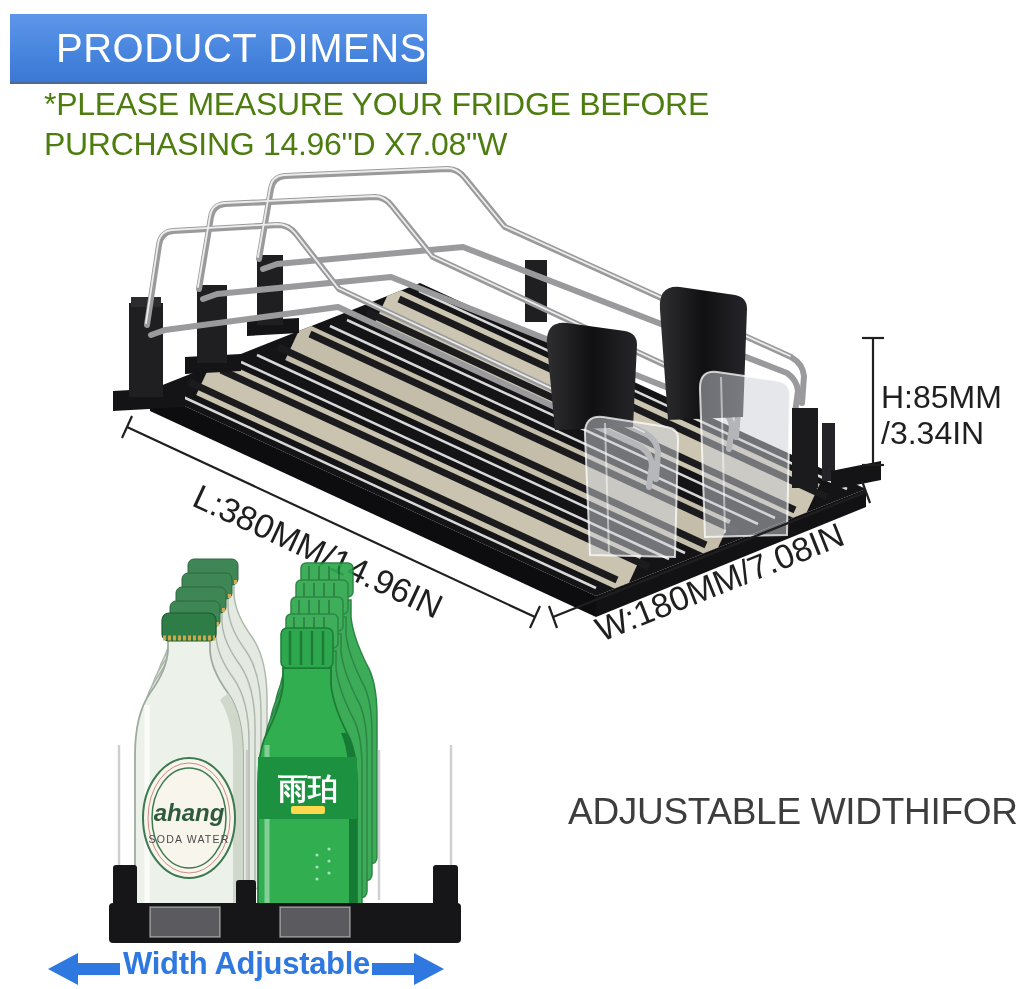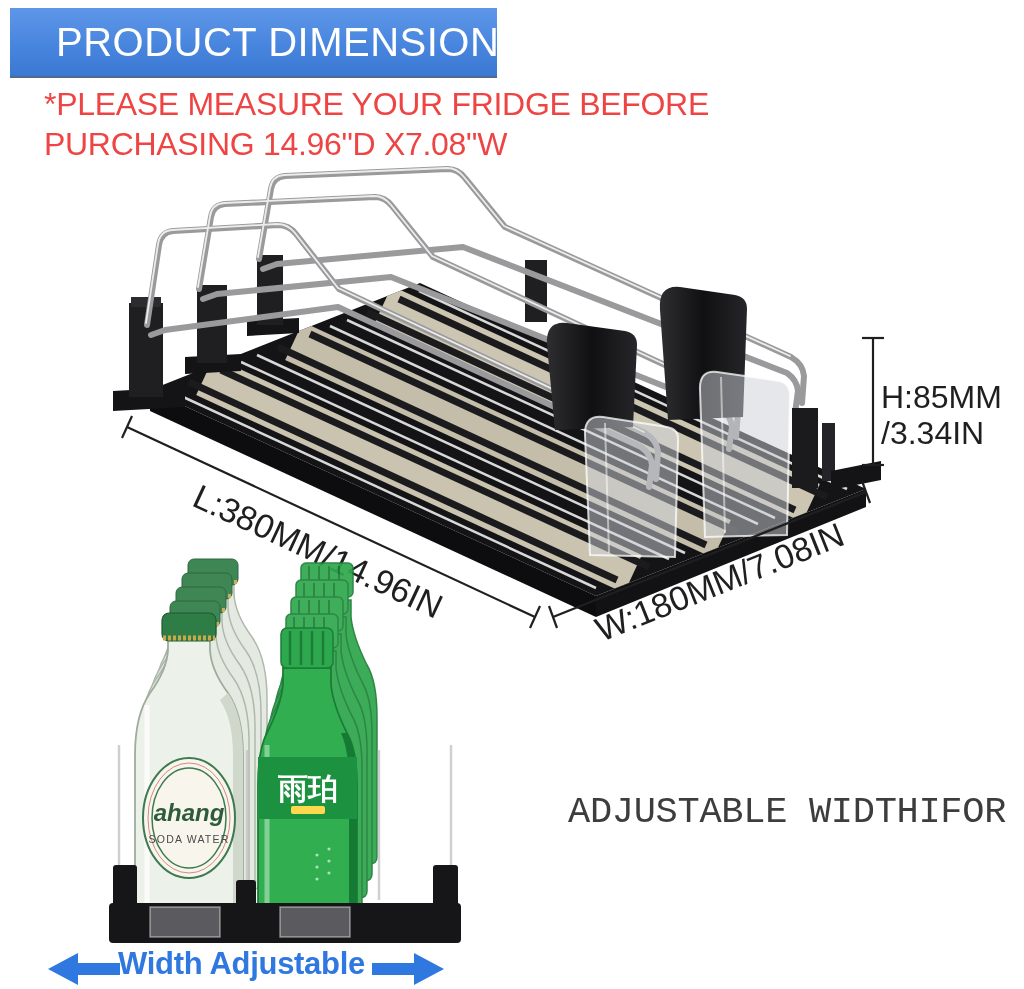--- a/index.html
+++ b/index.html
@@ -1,39 +1,39 @@
 <!DOCTYPE html>
 <html><head>
 <meta charset="utf-8">
 <style>
   html,body{margin:0;padding:0;background:#ffffff;}
   .canvas{
     position:relative;width:1024px;height:989px;background:#ffffff;
     font-family:"Liberation Sans",sans-serif;overflow:hidden;
   }
   .banner{
-    position:absolute;left:10px;top:8px;width:487px;height:68px;
+    position:absolute;left:10px;top:14px;width:417px;height:68px;
     background:linear-gradient(180deg,#5e97e9 0%,#4885de 55%,#3b78d3 100%);
     border-bottom:2px solid rgba(70,70,70,.55);
     display:flex;align-items:center;
   }
   .banner-title{
     color:#ffffff;font-size:40px;letter-spacing:.5px;padding-left:46px;
     white-space:nowrap;
   }
   .notice{
     position:absolute;left:44px;top:84px;width:720px;
-    color:#ef4444;font-size:32px;line-height:40px;letter-spacing:-.3px;
+    color:#4d7c0f;font-size:32px;line-height:40px;letter-spacing:-.3px;
   }
   .feature-text{
     position:absolute;left:568px;top:788px;width:456px;
-    color:#3d3d3d;font-size:37px;line-height:48px;letter-spacing:-.3px;font-family:Liberation Mono, monospace;
+    color:#3d3d3d;font-size:37px;line-height:48px;letter-spacing:-.3px;
   }
   .width-adjustable-label{
-    position:absolute;left:118px;top:946px;width:252px;text-align:left;
+    position:absolute;left:118px;top:946px;width:252px;text-align:right;
     color:#2f78e0;font-size:31px;font-weight:bold;letter-spacing:-.3px;
   }
   .arrow{position:absolute;top:951px;}
   .arrow.left{left:48px;}
   .arrow.right{left:372px;}
   svg text{font-family:"Liberation Sans",sans-serif;}
 </style>
 </head>
 <body>
 

